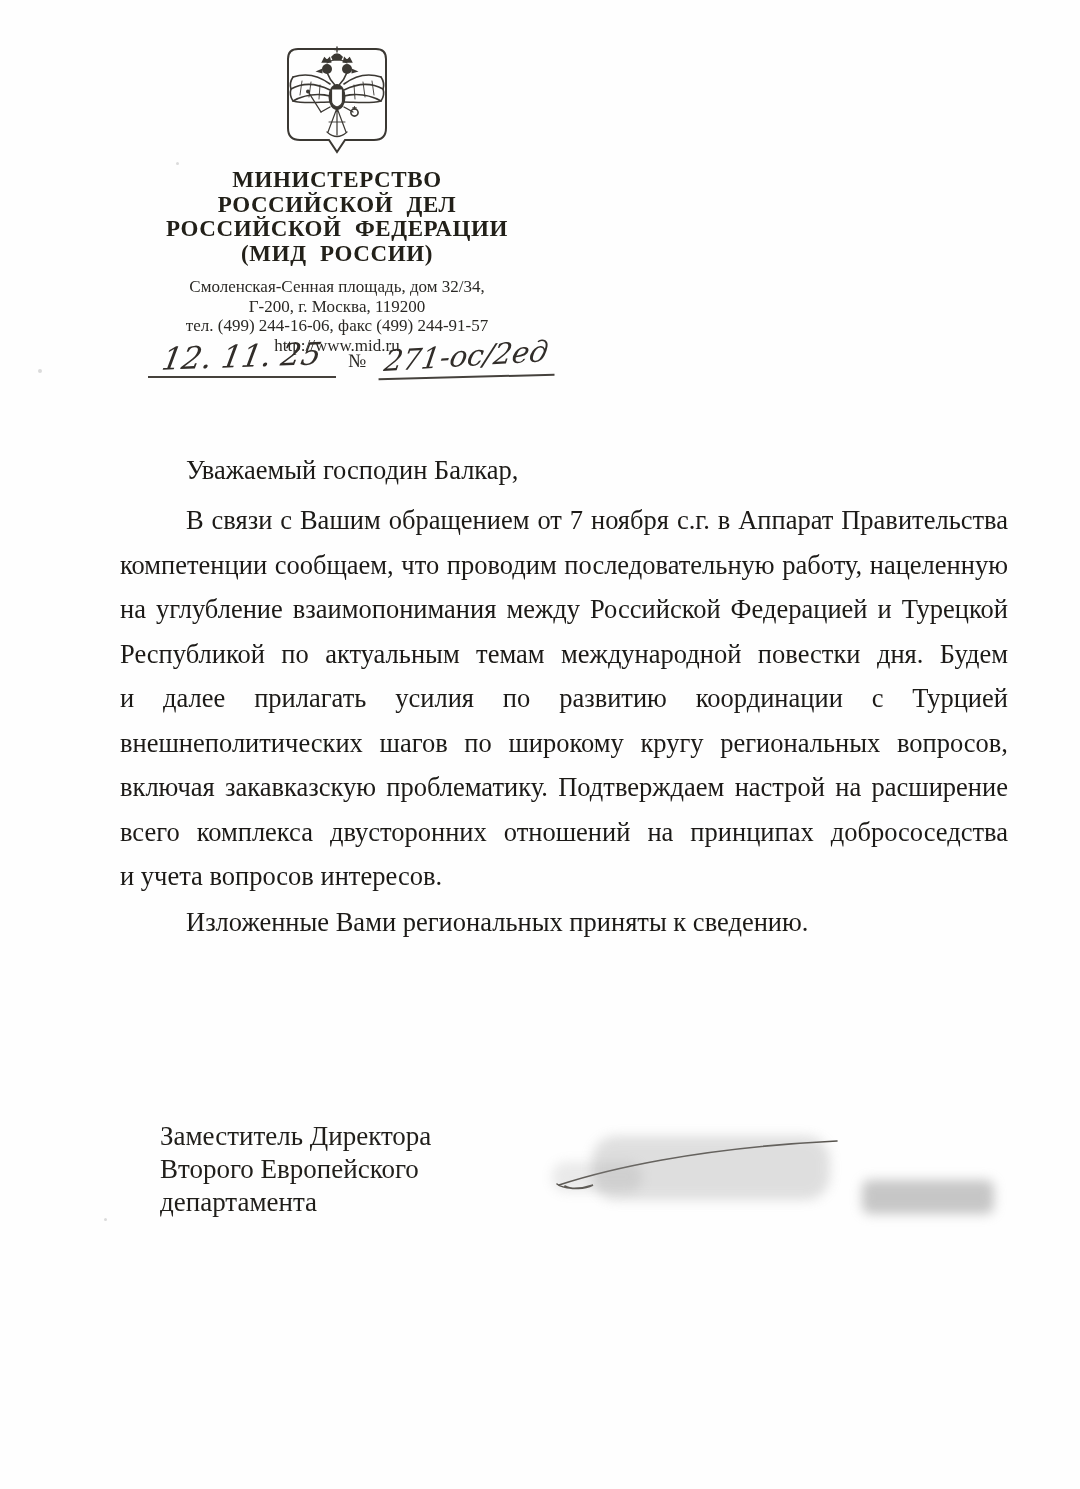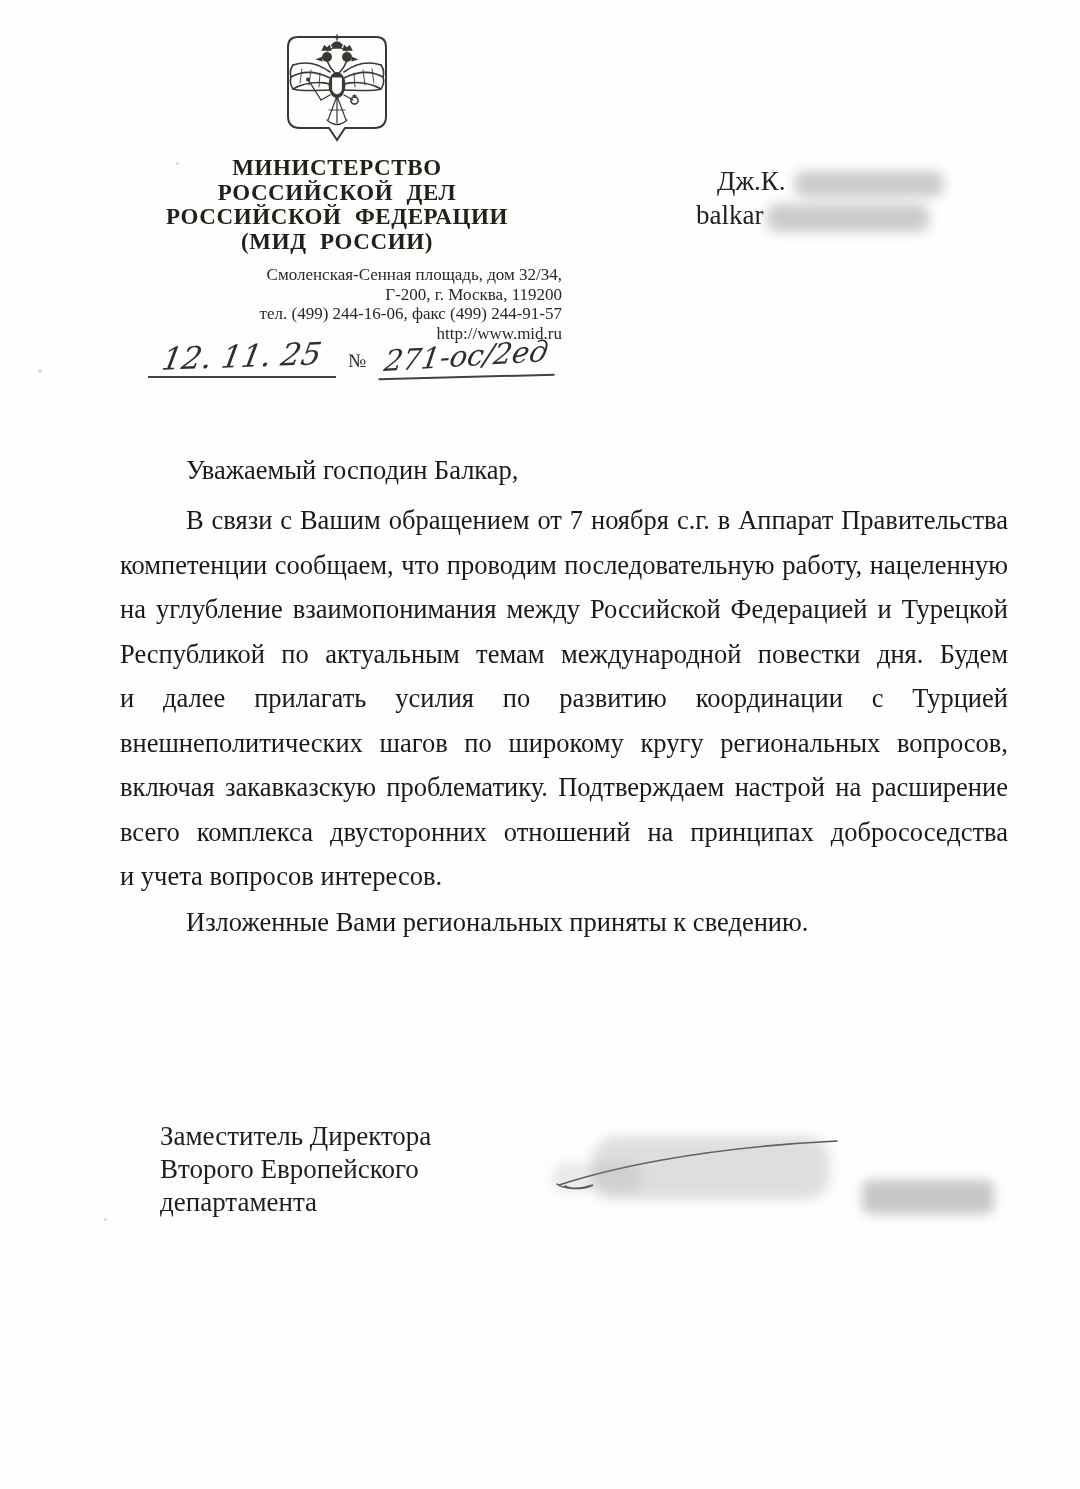--- a/index.html
+++ b/index.html
@@ -10,21 +10,21 @@
     position: relative;
     width: 1080px;
     height: 1489px;
     background: #fefefe;
     overflow: hidden;
   }
 
   
   .letterhead {
     position: absolute;
-    left: 112px; top: 32px;
+    left: 112px; top: 44px;
     width: 450px;
     text-align: center;
   }
   .emblem {
     display: block;
     margin: 0 auto;
     width: 110px; height: 116px;
   }
   .ministry-name {
     margin-top: 8px;
@@ -33,21 +33,20 @@
     line-height: 24.5px;
     letter-spacing: 0.6px;
     word-spacing: 7px;
     color: #222019;
   }
   .address {
     margin-top: 11px;
     font-size: 17px;
     line-height: 19.5px;
     color: #2a2824;
-    text-align: right;
   }
 
   
   .regline {
     position: absolute;
     left: 148px; top: 336px;
     display: flex;
     align-items: flex-end;
     gap: 10px;
   }
@@ -217,28 +216,20 @@
       <div>http://www.mid.ru</div>
     </div>
   </div>
 
   <div class="regline">
     <span class="hw reg-date"><span class="slant">12. 11. 25</span></span>
     <span class="no-label">№</span>
     <span class="hw reg-number"><span class="slant">271-ос/2ед</span></span>
   </div>
 
-  <div class="recipient">
-    <div class="r1">
-      <span>Дж.К.</span><span class="redact r1-blur"></span>
-    </div>
-    <div class="r2">
-      <span>balkar</span><span class="redact r2-blur"></span>
-    </div>
-  </div>
 
   <div class="letter-body">
     <div class="salutation">Уважаемый господин Балкар,</div>
     <div>
       <div class="p1-line first">В связи с Вашим обращением от 7 ноября с.г. в Аппарат Правительства</div>
       <div class="p1-line">компетенции сообщаем, что проводим последовательную работу, нацеленную</div>
       <div class="p1-line">на углубление взаимопонимания между Российской Федерацией и Турецкой</div>
       <div class="p1-line">Республикой по актуальным темам международной повестки дня. Будем</div>
       <div class="p1-line">и далее прилагать усилия по развитию координации с Турцией</div>
       <div class="p1-line">внешнеполитических шагов по широкому кругу региональных вопросов,</div>

